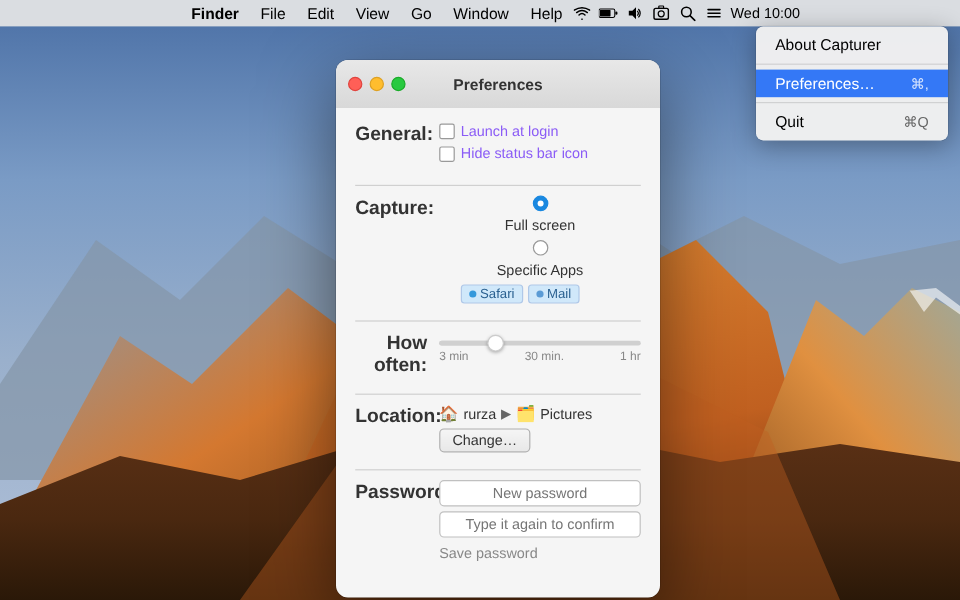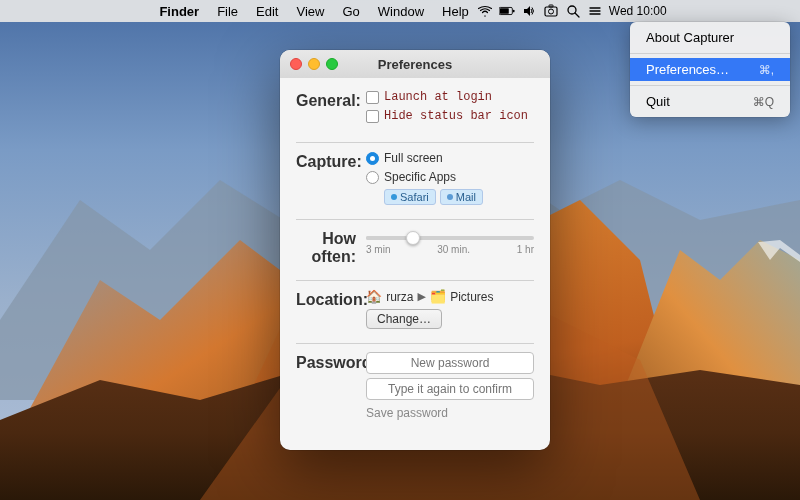--- a/index.html
+++ b/index.html
@@ -159,21 +159,21 @@
       left: 280px;
       width: 270px;
       background: #f5f5f5;
       border-radius: 10px;
       box-shadow: 0 20px 60px rgba(0,0,0,0.5), 0 0 0 0.5px rgba(0,0,0,0.2);
       overflow: hidden;
       z-index: 50;
     }
 
     .window-titlebar {
-      height: 28px;
+      height: 40px;
       background: linear-gradient(to bottom, #e8e8e8, #d8d8d8);
       display: flex;
       align-items: center;
       padding: 0 10px;
       position: relative;
     }
 
     .window-controls {
       display: flex;
       gap: 6px;
@@ -235,29 +235,29 @@
       width: 13px;
       height: 13px;
       border: 1px solid #999;
       border-radius: 2px;
       background: #fff;
       flex-shrink: 0;
     }
 
     .checkbox-label {
       font-size: 12px;
-      color: #7f1d1d;
-      font-family: Liberation Mono, monospace;
+      color: #8b5cf6;
     }
 
     .radio-row {
       display: flex;
       align-items: center;
       margin-bottom: 5px;
       gap: 5px;
+      flex-direction: column;
     }
 
     .radio-circle {
       width: 13px;
       height: 13px;
       border-radius: 50%;
       border: 1px solid #999;
       background: #fff;
       flex-shrink: 0;
       display: flex;

